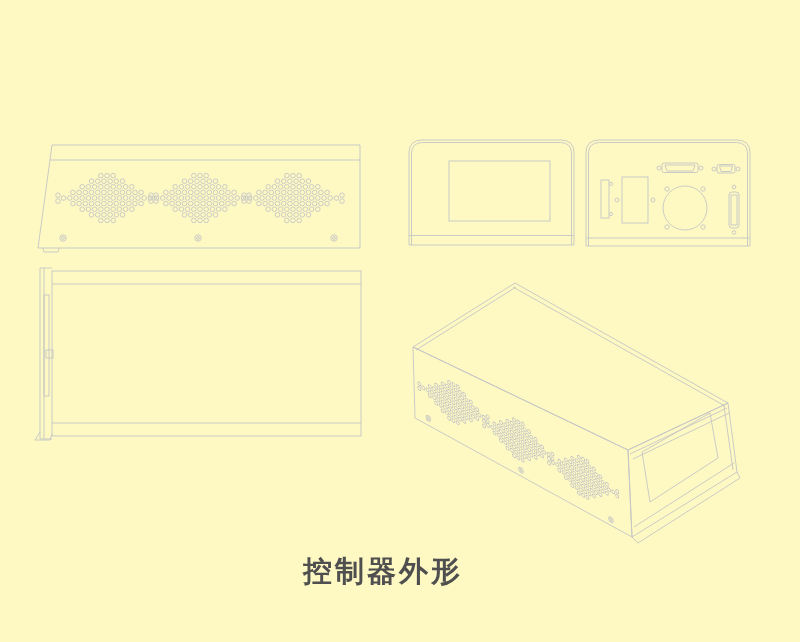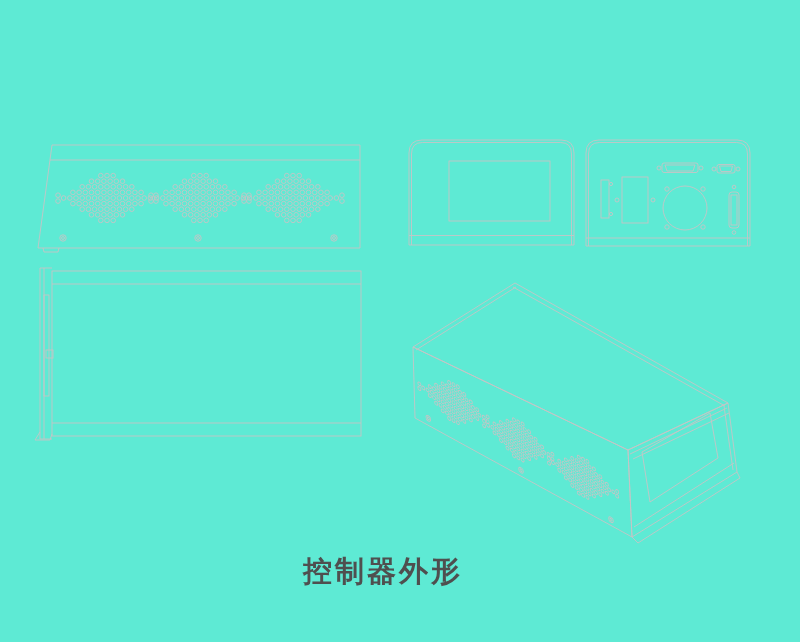--- a/index.html
+++ b/index.html
@@ -1,16 +1,16 @@
 <!DOCTYPE html>
 <html><head>
 <meta charset="utf-8">
 <style>
   html,body{margin:0;padding:0;background:#ffffff;}
-  .stage{position:relative;width:800px;height:642px;background:#5eead4;overflow:hidden;
+  .stage{position:relative;width:800px;height:642px;background:#fef9c3;overflow:hidden;
          font-family:"Liberation Sans",sans-serif;}
   .drawing-svg{position:absolute;left:0;top:0;}
   .caption{position:absolute;left:0;top:552px;width:800px;box-sizing:border-box;
            padding-right:34px;text-align:center;
            font-family:"Liberation Sans",sans-serif;
            font-size:29px;font-weight:600;letter-spacing:3px;color:#4f4f4f;}
 </style>
 </head>
 <body>
 

